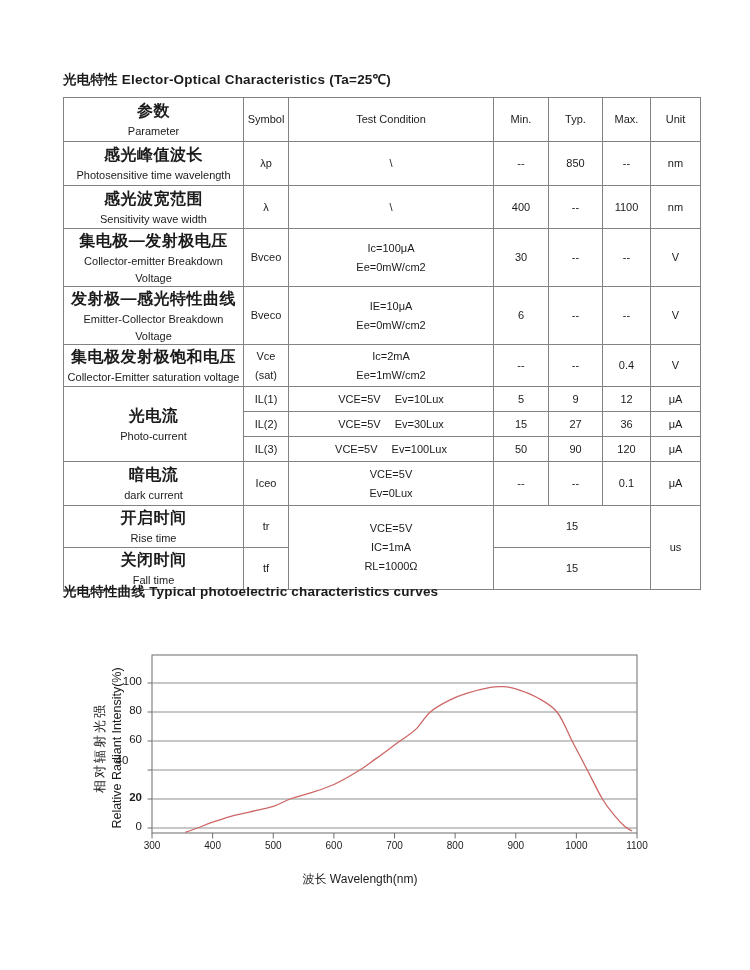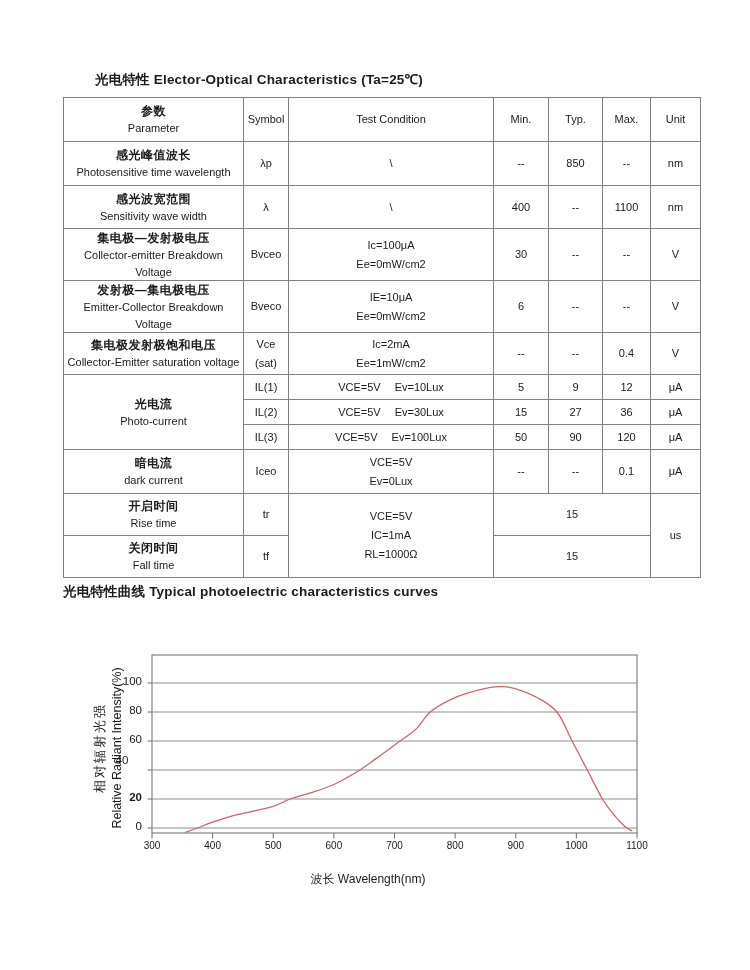--- a/index.html
+++ b/index.html
@@ -3,49 +3,49 @@
 <meta charset="utf-8">
 <style>
   html,body{margin:0;padding:0;background:#fff;}
   #page{position:relative;width:750px;height:970px;background:#ffffff;overflow:hidden;
         font-family:"Liberation Sans", sans-serif;color:#1b1b1b;}
   .h1{position:absolute;left:63px;font-size:13.5px;font-weight:bold;letter-spacing:.2px;white-space:nowrap;}
   
   #spec-table{position:absolute;left:63px;top:97px;width:637px;border-collapse:collapse;table-layout:fixed;}
   #spec-table td,#spec-table th{border:1px solid #828282;padding:0 2px;text-align:center;vertical-align:middle;
         font-weight:normal;font-size:11px;line-height:1.5;}
-  .zh{display:block;font-size:12px;font-weight:600;letter-spacing:.5px;}
+  .zh{display:block;font-size:16px;font-weight:600;letter-spacing:.5px;}
   .en{display:block;font-size:11px;font-weight:normal;}
   .cond2{display:block;line-height:1.7;}
   .condpair{display:flex;justify-content:center;gap:14px;}
   .sym{font-size:11px;}
   tr.h44{height:44px;} tr.h43{height:43px;} tr.h45{height:42px;margin-top:40px;}
   tr.h25{height:25px;} tr.h42{height:42px;}
   
   #chart-title{position:absolute;left:63px;top:623px;width:526px;text-align:center;font-size:11.5px;}
   #chart-wrap{position:absolute;left:0;top:0;}
   #chart-svg{position:absolute;left:80px;top:645px;width:600px;height:220px;}
   .frame{fill:none;stroke:#787878;stroke-width:1.1;}
   .grid{stroke:#8f8f8f;stroke-width:1;}
   .tick{stroke:#6f6f6f;stroke-width:1;}
   .curve{fill:none;stroke-width:1.3;}
   #ylabel-rot{position:absolute;left:2px;top:728px;width:220px;height:40px;
       transform:rotate(-90deg);text-align:center;}
   #ylabel-rot .l1{display:block;font-size:13px;letter-spacing:2px;line-height:1.3;}
   #ylabel-rot .l2{display:block;font-size:12.5px;line-height:1.3;}
   .ytick-label{position:absolute;width:40px;text-align:right;font-size:11.5px;}
   .xtick-label{position:absolute;width:44px;text-align:center;font-size:10px;}
-  #xaxis-label{position:absolute;left:168px;top:871px;width:400px;text-align:center;font-size:12px;}
+  #xaxis-label{position:absolute;left:160px;top:871px;width:400px;text-align:center;font-size:12px;}
 </style>
 </head>
 <body>
 
 <div id="page">
 
-  <div class="h1" style="top:70px;margin-left:32px;">光电特性 Elector-Optical Characteristics (Ta=25℃)</div>
+  <div class="h1" style="top:70px;">光电特性 Elector-Optical Characteristics (Ta=25℃)</div>
 
   <table id="spec-table">
     <colgroup>
       <col style="width:180px">
         <col style="width:45px">
         <col style="width:205px">
       <col style="width:55px">
         <col style="width:54px">
         <col style="width:48px">
         <col style="width:50px">
@@ -101,21 +101,21 @@
           <span class="cond2">Ee=0mW/cm2</span>
         </td>
         <td>30</td>
         <td>--</td>
         <td>--</td>
         <td>V</td>
       </tr>
 
       <tr class="h43">
         <td>
-          <span class="zh">发射极—集电极电压</span>
+          <span class="zh">发射极—感光特性曲线</span>
           <span class="en">Emitter-Collector Breakdown Voltage</span>
         </td>
         <td class="sym">Bveco</td>
         <td>
           <span class="cond2">IE=10μA</span>
           <span class="cond2">Ee=0mW/cm2</span>
         </td>
         <td>6</td>
         <td>--</td>
         <td>--</td>

